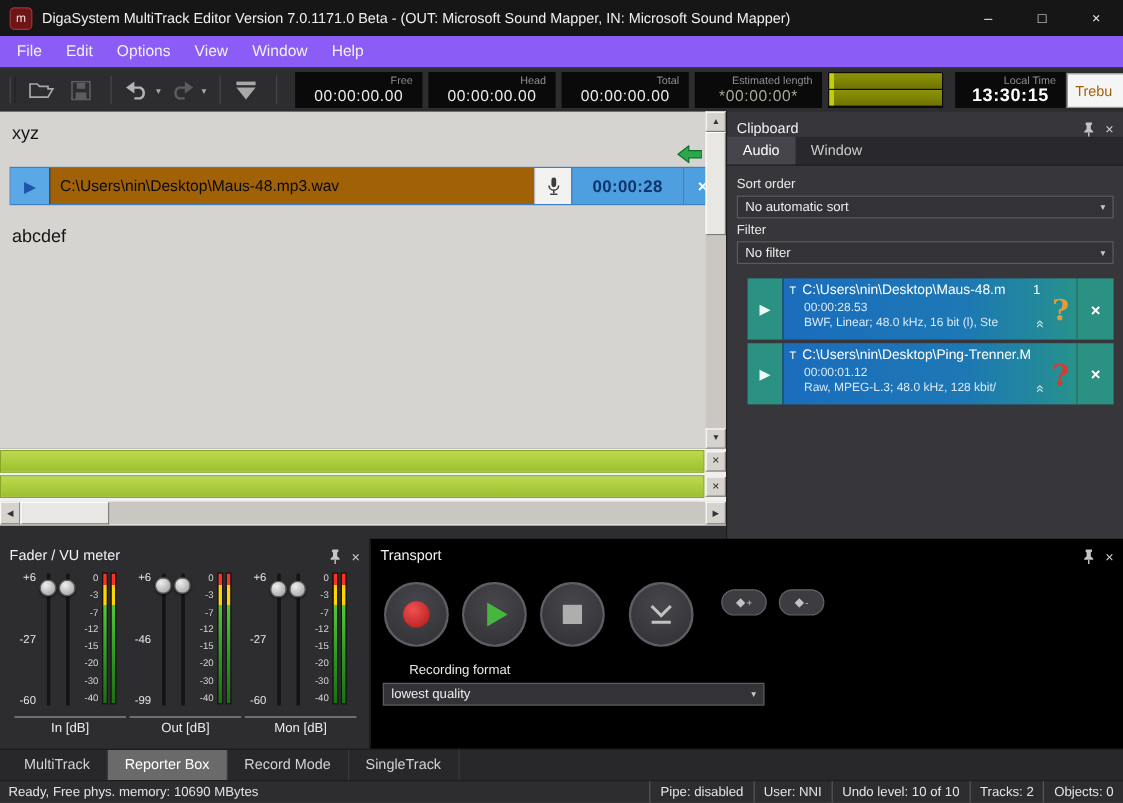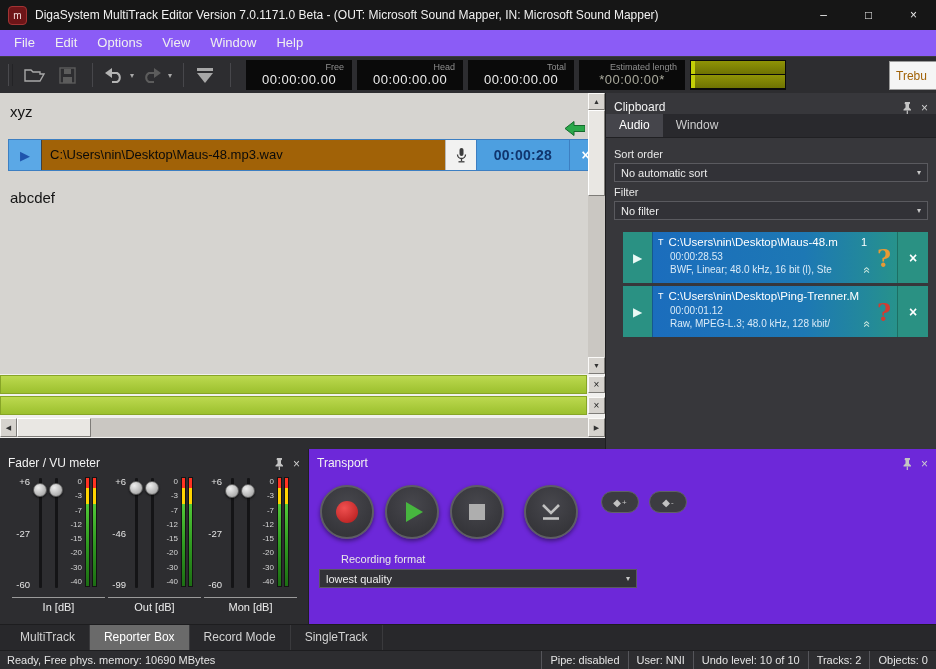--- a/index.html
+++ b/index.html
@@ -86,21 +86,21 @@
   .fgroup-main{display:flex;height:118px;}
   .fvals{width:20px;display:flex;flex-direction:column;justify-content:space-between;font-size:9.5px;color:#e4e4e4;text-align:right;padding:2px 2px 2px 0;box-sizing:border-box;}
   .fslider{width:16px;position:relative;}
   .ftrack{position:absolute;left:7px;top:4px;bottom:4px;width:3px;background:#141416;border-radius:1px;}
   .fknob{position:absolute;left:1px;width:14px;height:14px;border-radius:50%;background:radial-gradient(circle at 35% 30%,#eee,#969696);border:1px solid #5c5c5c;box-sizing:border-box;box-shadow:0 1px 2px rgba(0,0,0,.6);}
   .fscale{width:21px;display:flex;flex-direction:column;justify-content:space-between;font-size:8px;color:#d6d6d6;text-align:right;padding:3px 3px 6px 0;box-sizing:border-box;}
   .fmeters{display:flex;padding-top:3px;}
   .fmeter{width:5px;height:110px;margin-right:2px;background:linear-gradient(180deg,#ff3222 0%,#ff3222 9%,#ffd400 9%,#ffd400 24%,#52c838 24%,#2f9a20 62%,#1c6e13 100%);border:1px solid #141414;box-sizing:border-box;}
   .fgroup-label{border-top:1px solid #9a9a9a;text-align:center;font-size:11px;color:#ececec;padding-top:3px;margin-top:5px;}
   
-  .transport{position:absolute;left:308px;top:449px;width:628px;height:175px;background:#6d28d9;border-left:1px solid #202023;box-sizing:border-box;}
+  .transport{position:absolute;left:308px;top:449px;width:628px;height:175px;background:#000000;border-left:1px solid #202023;box-sizing:border-box;}
   .tbuttons{display:flex;align-items:flex-start;margin:15px 0 0 11px;}
   .tbtn{width:54px;height:54px;border-radius:50%;background:radial-gradient(circle at 50% 35%,#47474d,#2f2f33);border:2px solid #5d5d63;box-shadow:0 2px 4px rgba(0,0,0,.45);display:flex;align-items:center;justify-content:center;margin-right:11px;box-sizing:border-box;flex:none;}
   .tbtn.gap{margin-left:9px;}
   .rec-dot{width:22px;height:22px;border-radius:50%;background:radial-gradient(circle at 38% 32%,#f05050,#b01818);}
   .play-tri{width:0;height:0;border-left:17px solid #47b63f;border-top:10px solid transparent;border-bottom:10px solid transparent;margin-left:4px;}
   .stop-sq{width:16px;height:16px;background:#aeaeae;}
   .tbtn-small{width:38px;height:22px;border-radius:11px;background:#3c3c41;border:1px solid #616167;color:#c2c2c2;font-size:10px;display:flex;align-items:center;justify-content:center;margin:6px 10px 0 0;box-sizing:border-box;flex:none;}
   .tbtn-small sup{font-size:8px;margin-left:1px;}
   .rec-format-label{font-size:11px;color:#e8e8e8;margin:14px 0 4px 32px;}
   .rec-format{margin-left:10px;width:318px;text-align:right;}
@@ -191,20 +191,24 @@
     <div class="tbox">
       <span class="lbl">Estimated length</span>
       <span class="val dim">*00:00:00*</span>
     </div>
 
     <div class="olive-meter">
       <div class="olive-bar"></div>
       <div class="olive-bar"></div>
     </div>
 
+    <div class="tbox localtime" style="width:92px;">
+      <span class="lbl">Local Time</span>
+      <span class="val">13:30:15</span>
+    </div>
 
     <div class="font-combo">Trebu</div>
   </div>
 
   <div class="editor">
     <div class="ed-line ed-line1">xyz</div>
 
     <div class="insert-arrow">
       <svg width="21" height="15">
           <path d="M21 4.5 H10 V0.5 L1 7.5 L10 14.5 V10.5 H21 Z" fill="#2aa84a" stroke="#156a2d" stroke-width="1"></path>

